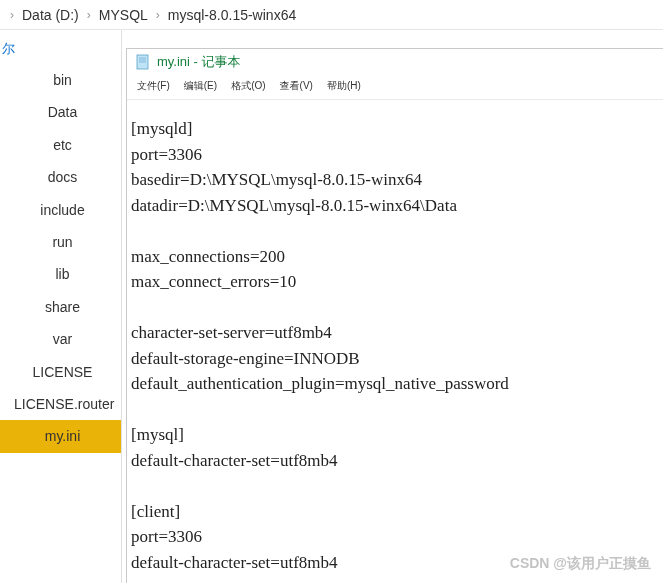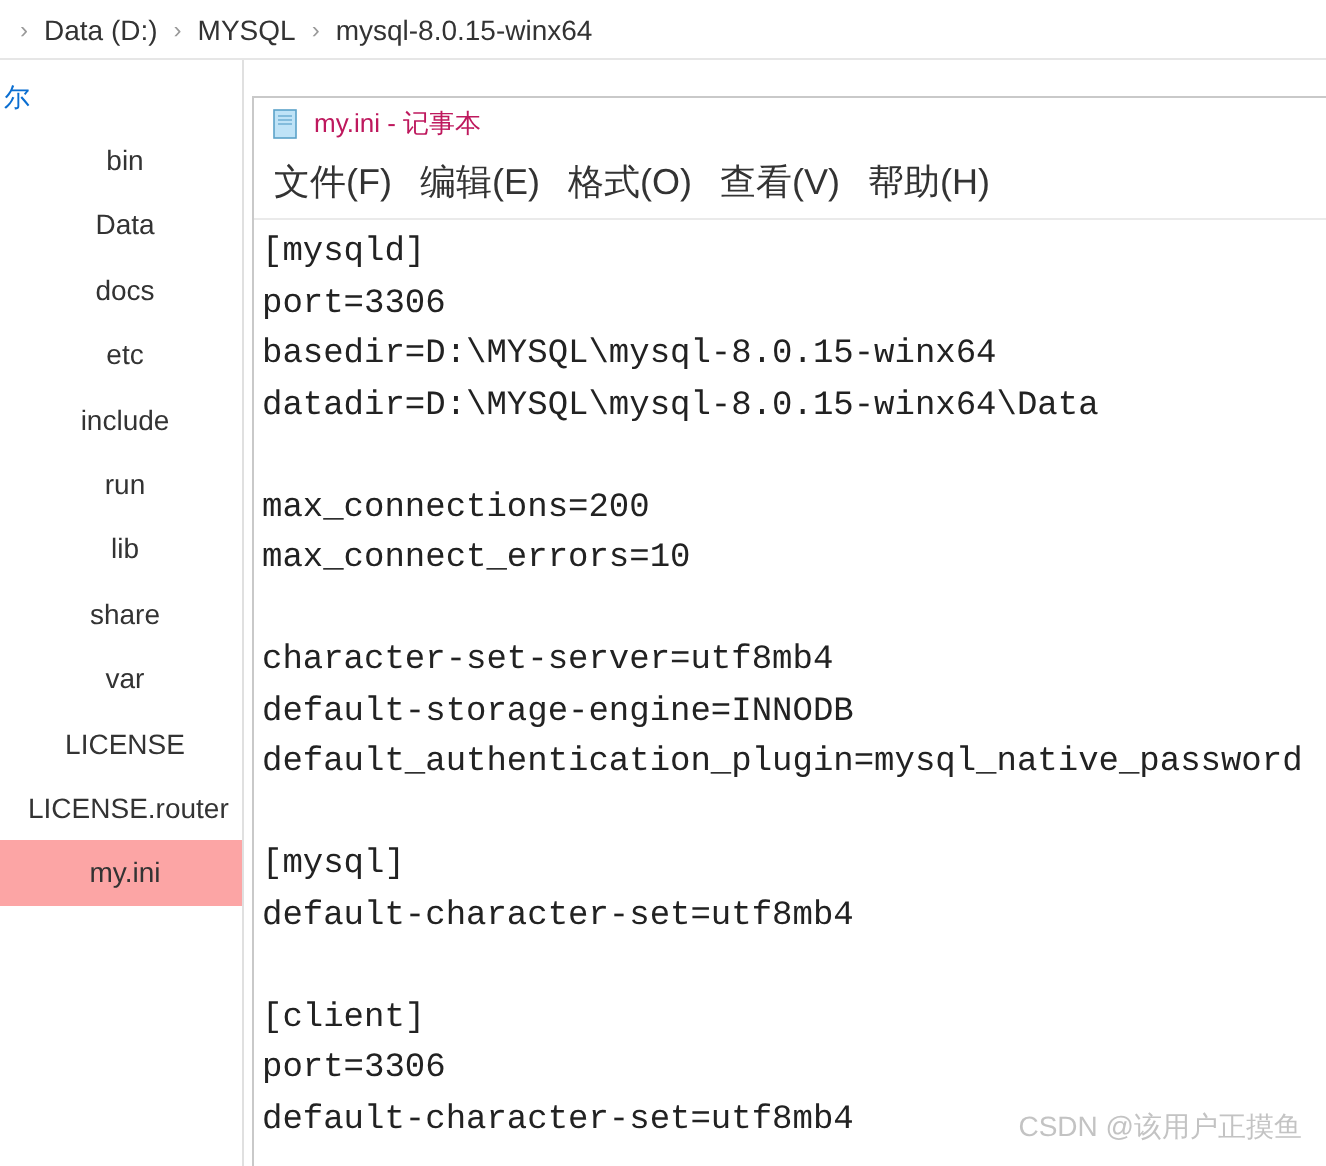--- a/index.html
+++ b/index.html
@@ -39,91 +39,92 @@
       color: #0a6ed1;
       font-size: 13px;
       padding: 4px 6px 6px 2px;
     }
     .sidebar-item {
       padding: 5px 10px 5px 14px;
       cursor: pointer;
       line-height: 1.6;
       text-align: center;
     }
-    .sidebar-item.selected { background: #fca5a5; }
+    .sidebar-item.selected { background: #eab308; }
     .notepad-window {
       flex: 1;
       border-left: 1px solid #c9c9c9;
       border-top: 1px solid #c9c9c9;
       margin-top: 18px;
       margin-left: 4px;
       display: flex;
       flex-direction: column;
       background: #fff;
     }
     .np-titlebar {
       display: flex;
       align-items: center;
       gap: 6px;
       padding: 4px 8px;
       font-size: 13px;
-      color: #be185d;
+      color: #15803d;
     }
     .np-icon {
       width: 16px; height: 16px;
       display: inline-flex; align-items: center; justify-content: center;
     }
     .np-menu {
       display: flex;
       gap: 14px;
       padding: 4px 10px 6px;
-      font-size: 18px;
+      font-size: 10px;
       color: #333;
     }
     .np-menu span { cursor: pointer; }
     .np-content {
       flex: 1;
       border-top: 1px solid #eaeaea;
-      padding: 4px 4px;
+      padding: 16px 4px;
       font-size: 17px;
-      font-family: Liberation Mono, monospace;
+      font-family: Liberation Serif, serif;
       line-height: 1.5;
       white-space: pre;
       overflow: hidden;
       color: #222;
     }
     .watermark {
       position: absolute;
       right: 12px;
       bottom: 10px;
       font-size: 14px;
       color: rgba(180,180,180,0.8);
       pointer-events: none;
+      font-weight: bold;
     }
   </style>
 </head>
 <body>
 
 <div class="breadcrumb">
   <span class="chev">›</span>
   <span>Data (D:)</span>
   <span class="chev">›</span>
   <span>MYSQL</span>
   <span class="chev">›</span>
   <span>mysql-8.0.15-winx64</span>
 </div>
 
 <div class="main">
   <div class="sidebar">
     <div class="sidebar-header">尔</div>
     <div id="file-list">
         <div class="sidebar-item">bin</div>
         <div class="sidebar-item">Data</div>
+        <div class="sidebar-item">etc</div>
         <div class="sidebar-item">docs</div>
-        <div class="sidebar-item">etc</div>
         <div class="sidebar-item">include</div>
         <div class="sidebar-item">run</div>
         <div class="sidebar-item">lib</div>
         <div class="sidebar-item">share</div>
         <div class="sidebar-item">var</div>
         <div class="sidebar-item">LICENSE</div>
         <div class="sidebar-item">LICENSE.router</div>
         <div class="sidebar-item selected">my.ini</div>
       </div>
   </div>

